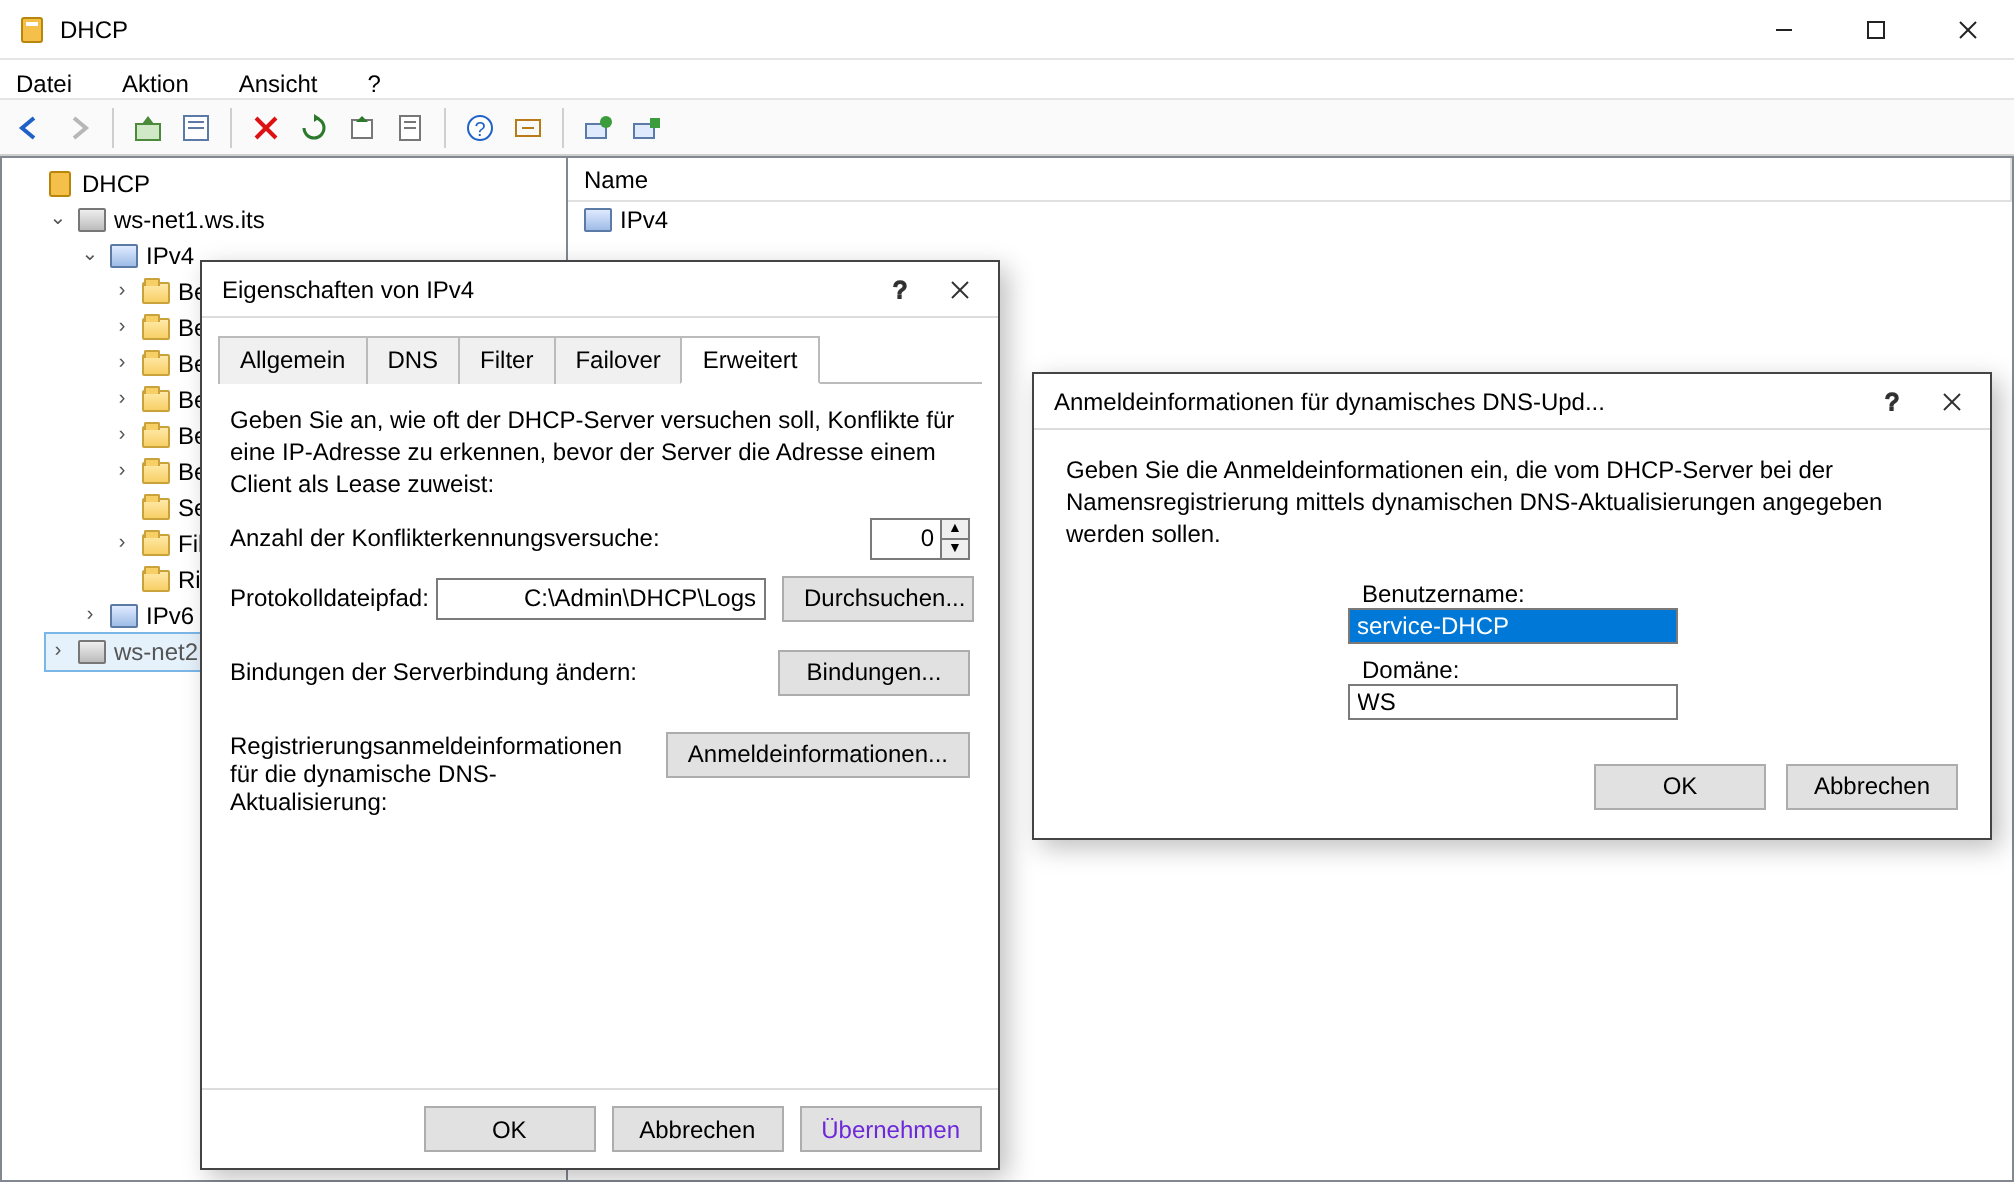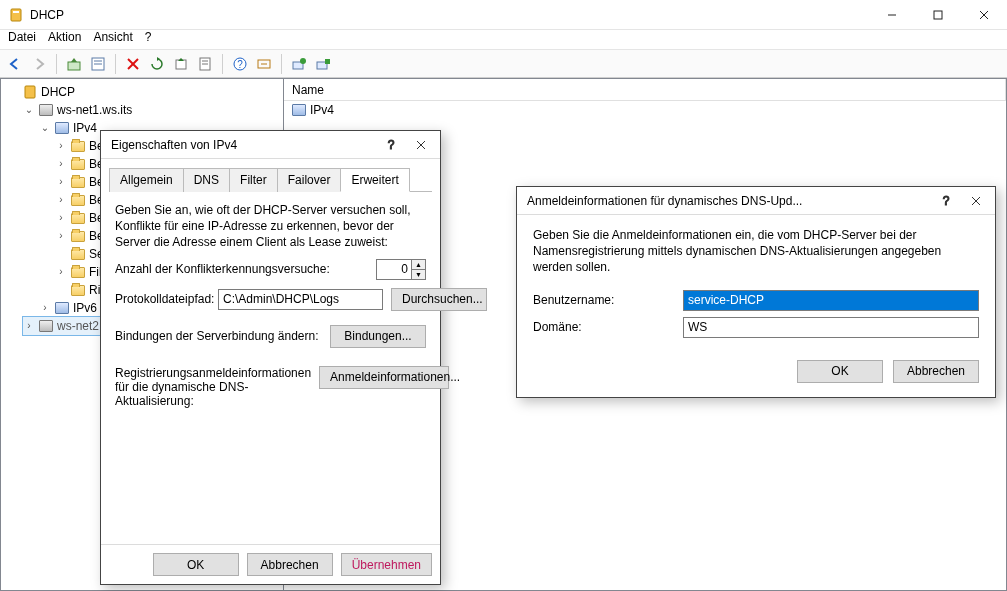--- a/index.html
+++ b/index.html
@@ -19,21 +19,21 @@
     background: #fff; border-bottom: 1px solid #e5e5e5;
   }
   .titlebar .app-icon { width: 16px; height: 16px; margin: 0 6px 0 8px; }
   .titlebar .title { flex: 0 0 auto; font-size: 12px; }
   .titlebar .spacer { flex: 1; }
   .winbtn { width: 46px; height: 30px; display:flex; align-items:center; justify-content:center; }
   .winbtn svg { stroke:#222; }
   .winbtn.close svg { stroke:#222; }
 
   .menubar {
-    height: 20px; display:flex; align-items:flex-start; gap: 12px;
+    height: 20px; display:flex; align-items:flex-end; gap: 25px;
     padding: 0 8px; border-bottom: 1px solid #e5e5e5; font-size: 12px;
   }
   .menubar span { cursor: default; }
 
   .toolbar {
     height: 28px; display:flex; align-items:center; gap: 2px;
     padding: 0 4px; border-bottom: 1px solid #cfcfcf; background:#fafafa;
   }
   .toolbar .tbtn {
     width: 22px; height: 22px; display:flex; align-items:center; justify-content:center;
@@ -101,27 +101,27 @@
   }
   .spinner { position:relative; width:50px; height:21px; border:1px solid #7a7a7a; display:flex;}
   .spinner input{border:none;width:34px;text-align:right;padding-right:3px;font:inherit;}
   .spinner .spinbtns{width:15px;border-left:1px solid #7a7a7a;display:flex;flex-direction:column;}
   .spinner .spinbtns div{flex:1;display:flex;align-items:center;justify-content:center;font-size:7px;background:#efefef;}
   .spinner .spinbtns div:first-child{border-bottom:1px solid #7a7a7a;}
   .btn {
     min-width:86px; height:23px; border:1px solid #adadad; background:#e1e1e1;
     font:inherit; padding:0 10px;text-align:center;
   }
-  .btn:disabled{color:#be185d;}
+  .btn:disabled{color:#6d28d9;}
   .dlg-footer { display:flex; justify-content:flex-end; gap:8px; padding:8px; border-top:1px solid #dcdcdc;}
 
   
   .cred-body { padding:12px 16px 6px 16px; }
   .cred-body p { margin:0 0 14px 0; line-height:1.35;}
-  .cred-row { display:flex; align-items:center; margin:6px 0; }
+  .cred-row { display:flex; align-items:center; margin:6px 0;flex-direction:column; }
   .cred-row label { width:150px; }
   .cred-row input {
     flex:1; border:1px solid #7a7a7a; height:21px; padding:1px 4px; font:inherit;
   }
   .cred-row input.selblue { background:#0078d7; color:#fff; }
   .cred-footer { display:flex; justify-content:flex-end; gap:10px; padding:10px 16px 14px 0;}
 </style>
 </head>
 <body>
 
@@ -360,21 +360,21 @@
         <span>Name</span>
       </div>
     </div>
     <div class="listrow">
       <span class="ico-drive"></span>
       <span>IPv4</span>
     </div>
   </div>
 </div>
 
-<div class="dialog" style="left:100px; top:130px; width:341px; height:455px;">
+<div class="dialog" style="left:100px; top:130px; width:400px; height:455px;">
   <div class="dlg-titlebar">
     <span class="dlg-title">Eigenschaften von IPv4</span>
     <div class="dlg-help">
         <svg width="12" height="12">
           <text x="6" y="10" text-anchor="middle" font-size="12">?</text>
         </svg>
       </div>
     <div class="dlg-close">
         <svg width="10" height="10">
           <line x1="1" y1="1" x2="9" y2="9"></line>
@@ -400,21 +400,21 @@
         <input value="0" style="">
         <div class="spinbtns">
             <div>▲</div>
             <div>▼</div>
           </div>
       </div>
     </div>
 
     <div class="field-row">
       <label style="width:95px">Protokolldateipfad:</label>
-      <input class="txt" style="flex: 1 1 0%;" value="C:\Admin\DHCP\Logs">
+      <input class="txt" style="flex: 1 1 0%; text-align: right;" value="C:\Admin\DHCP\Logs">
       <button class="btn" style="min-width:96px">Durchsuchen...</button>
     </div>
 
     <div class="field-row" style="margin-top:14px">
       <label style="flex:1">Bindungen der Serverbindung ändern:</label>
       <button class="btn" style="min-width:96px">Bindungen...</button>
     </div>
 
     <div class="field-row" style="align-items:flex-start;margin-top:18px">
       <label style="flex:1">Registrierungsanmeldeinformationen für die dynamische DNS-Aktualisierung:</label>

